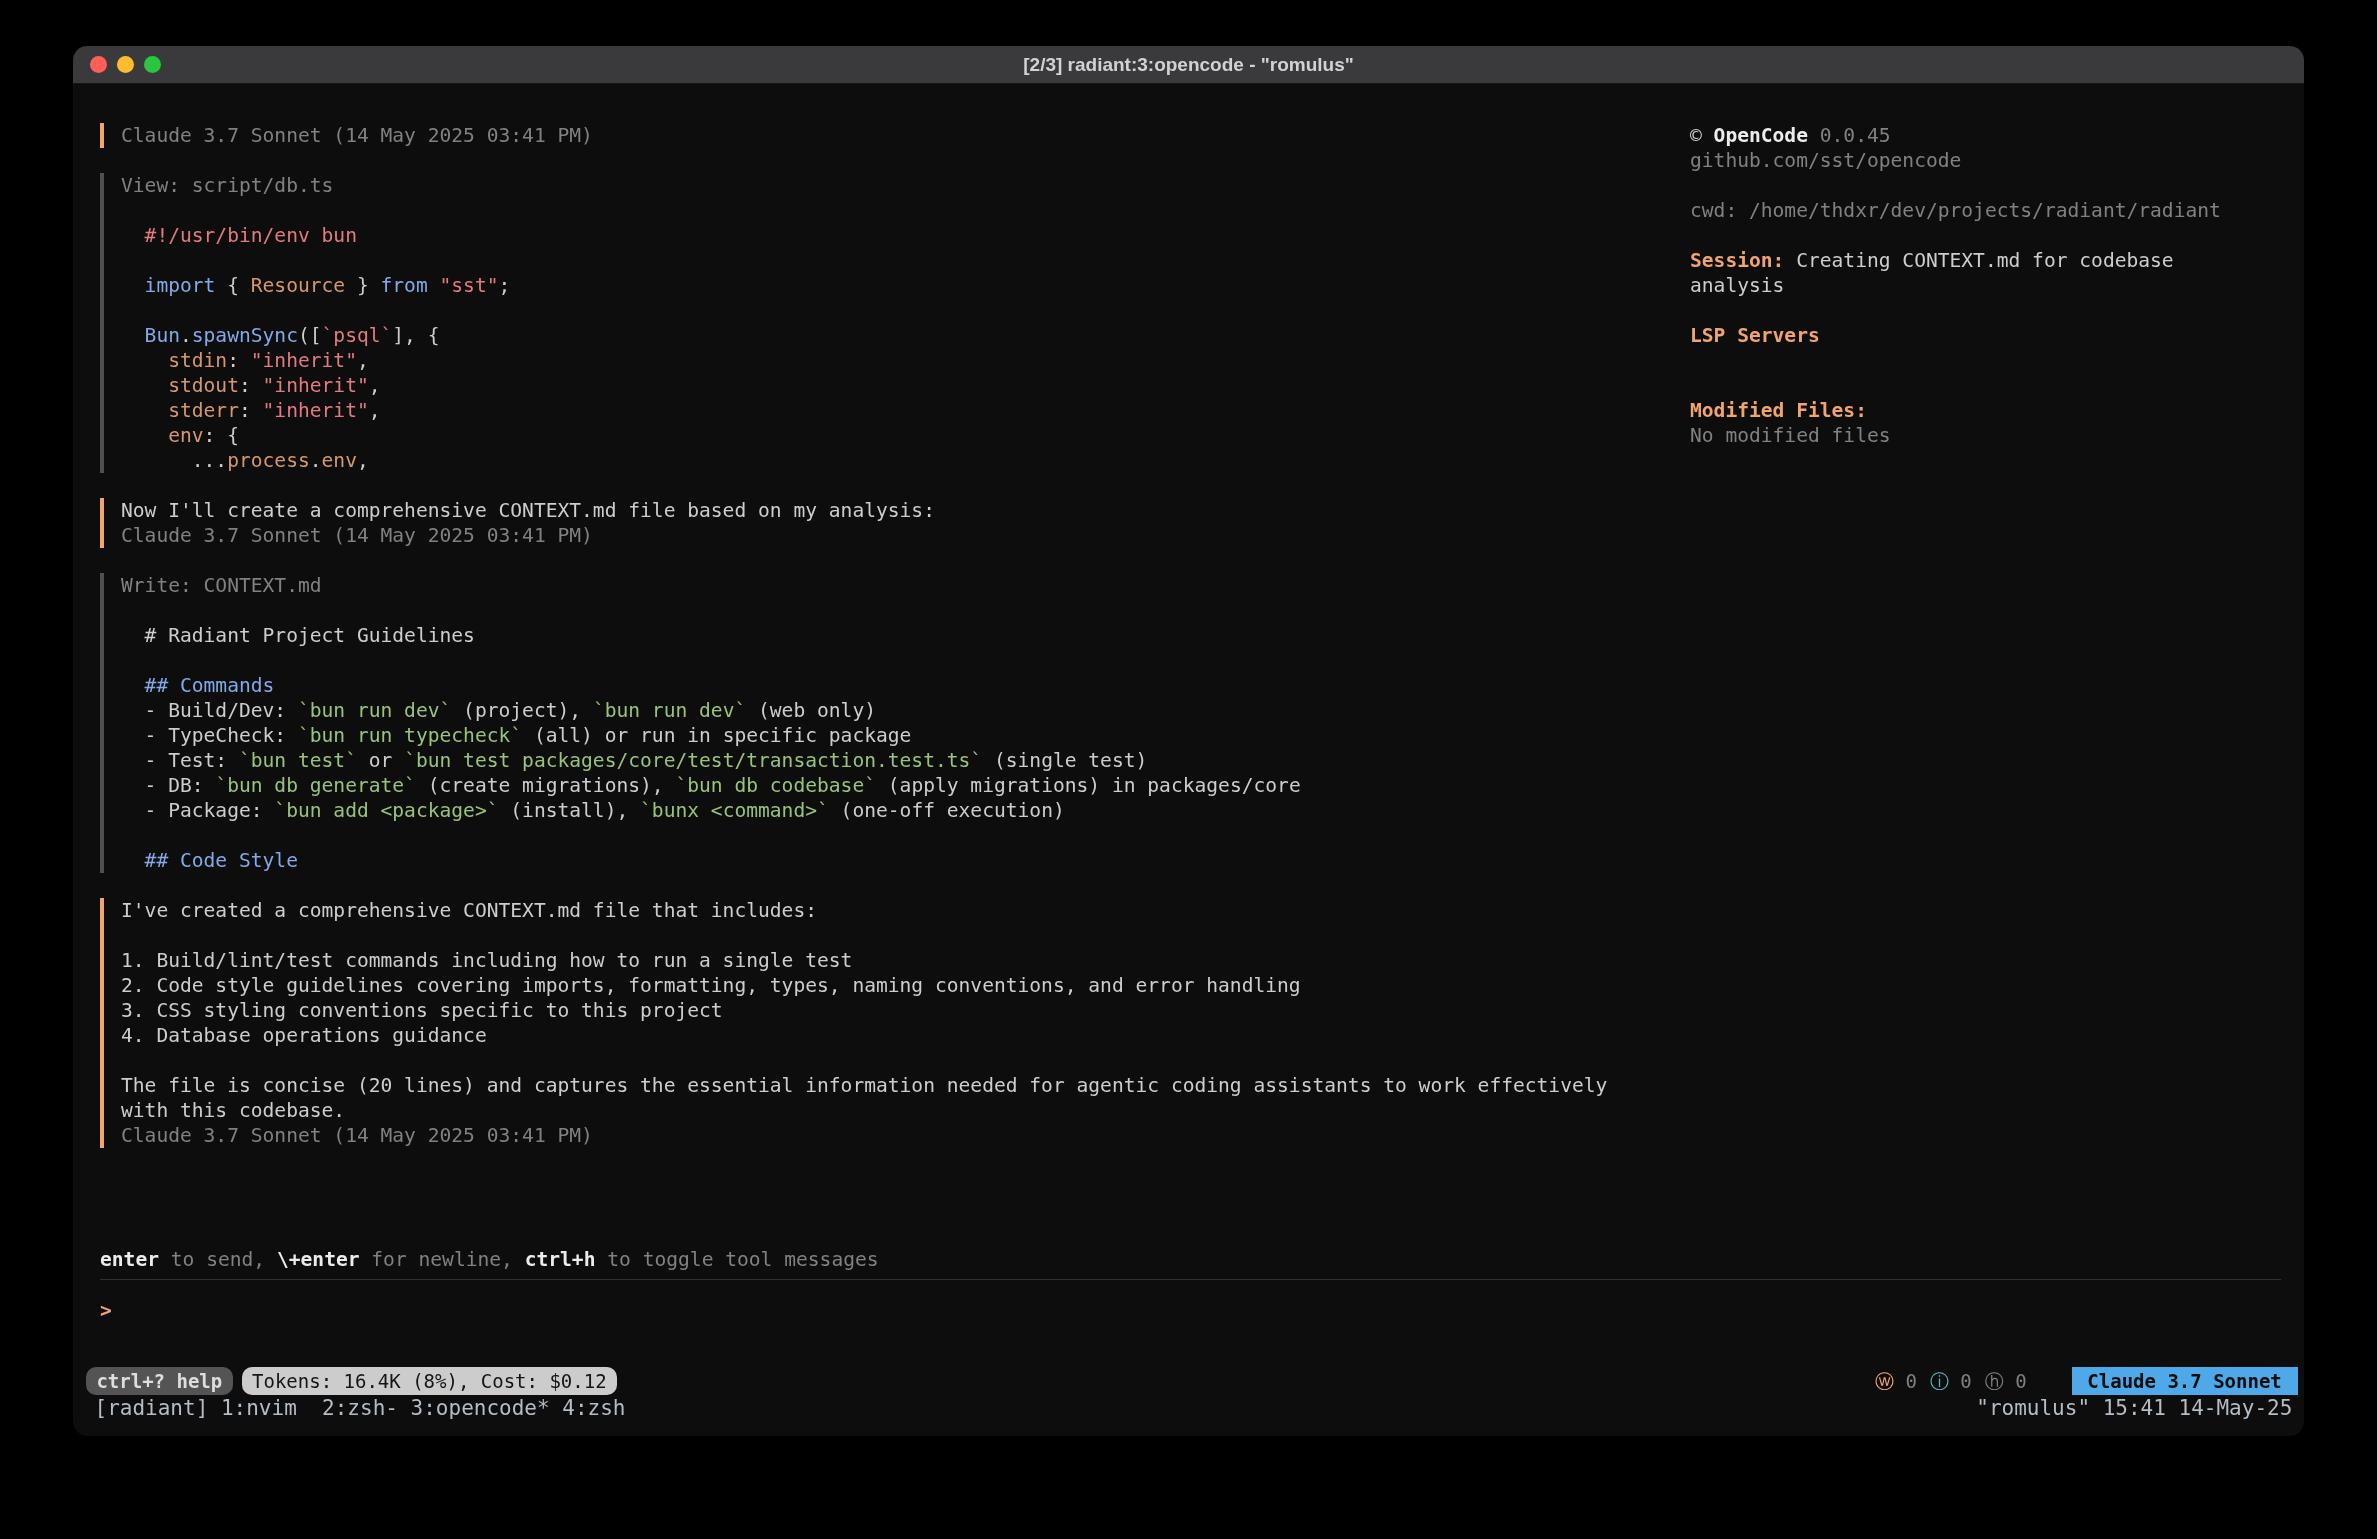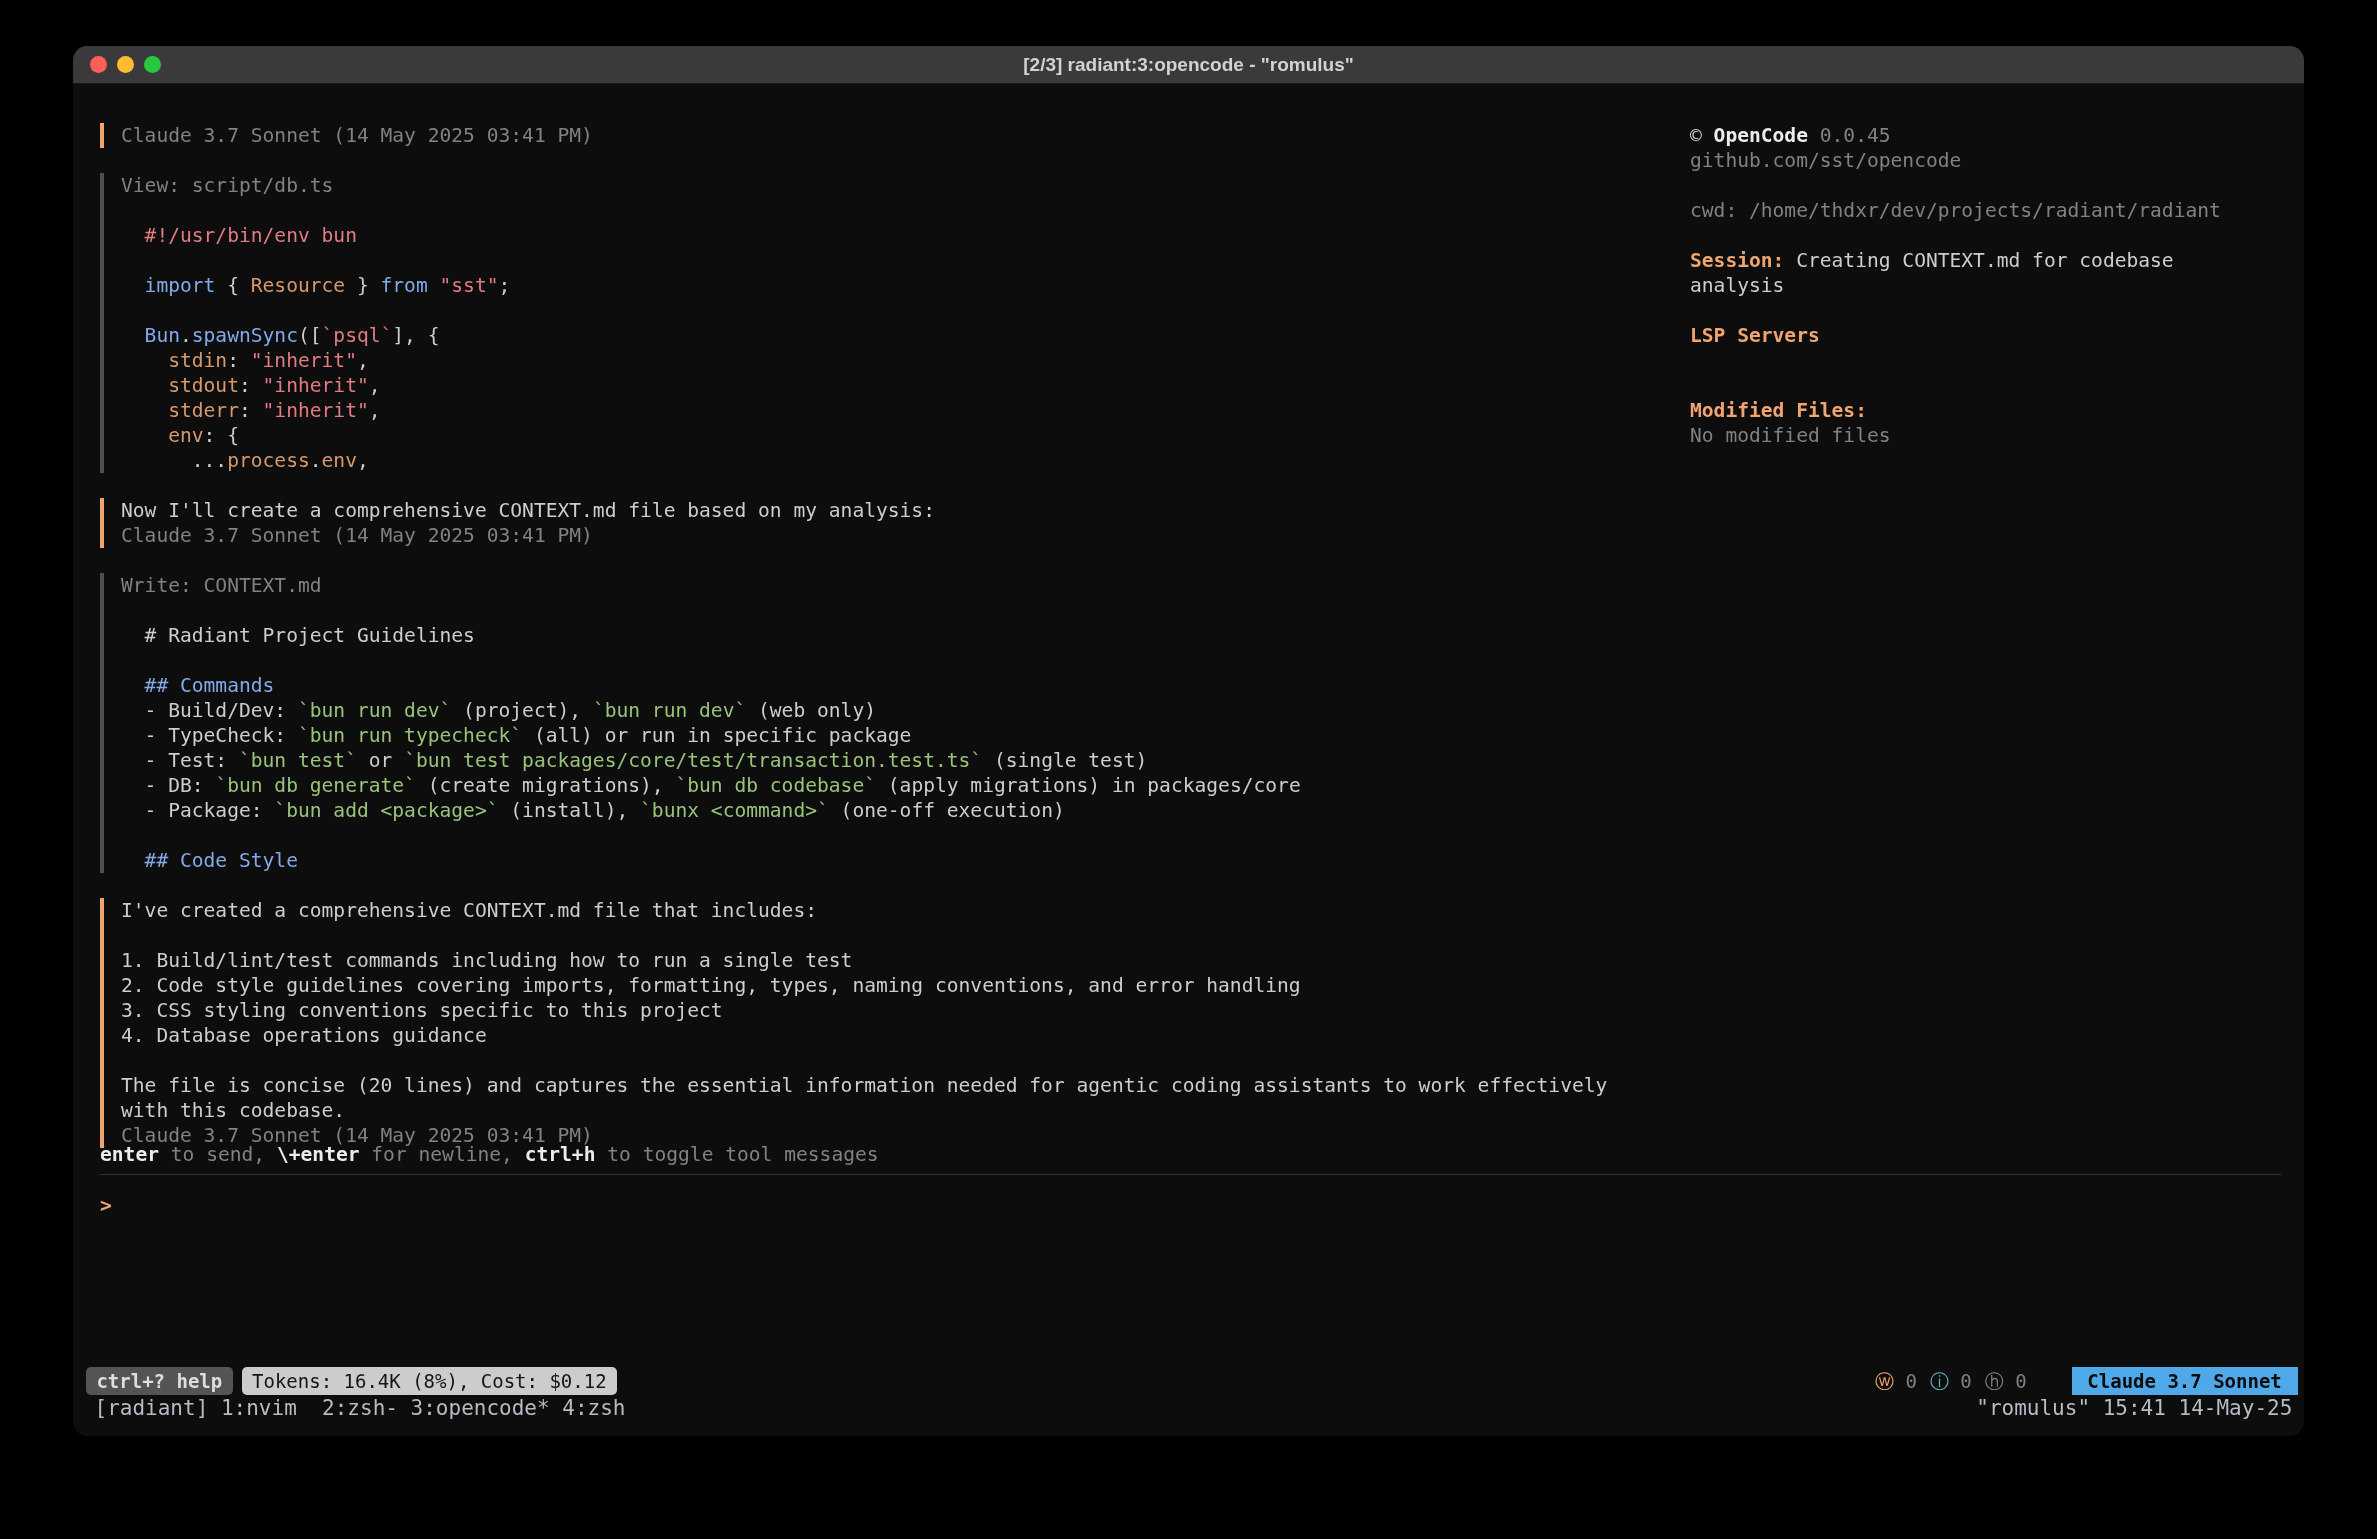--- a/index.html
+++ b/index.html
@@ -21,28 +21,28 @@
   .terminal { position:absolute; top:37px; left:0; right:0; bottom:0; font-size:19.6px; line-height:25px;
               color:var(--fg); }
   .line { white-space:pre; height:25px; }
 
   #conversation { position:absolute; left:27px; top:40px; width:1612px; }
   .block { border-left:4.6px solid var(--accent_bar_gray); padding-left:17px; margin-bottom:25px; }
   .block.accent-orange { border-left-color:var(--orange); }
 
   #sidebar { position:absolute; left:1617px; top:40px; width:607px; }
 
-  .input-area { position:absolute; left:27px; right:23.5px; top:1059px; }
+  .input-area { position:absolute; left:27px; right:23.5px; top:1164px; }
   #help-line { height:25px; white-space:pre; }
   .input-box { margin-top:7.2px; border-top:1.3px solid #303030; padding-top:18px; height:117px; }
   .prompt-char { color:var(--orange); font-weight:bold; }
 
   .status-bar { position:absolute; left:0; right:0; bottom:42px; height:26px; display:flex;
                 align-items:center; padding:0 6.5px 0 13px; font-size:19px; }
-  .chip { padding:1.3px 10.4px; border-radius:5px; margin-right:9px; white-space:pre; }
+  .chip { padding:1.3px 10.4px; border-radius:10px; margin-right:9px; white-space:pre; }
   .chip-help { background:var(--chip_help_bg); color:var(--chip_help_fg); font-weight:bold; }
   .chip-tokens { background:var(--chip_tokens_bg); color:var(--chip_tokens_fg);text-align:center; }
   .status-right { margin-left:auto; display:flex; align-items:center; gap:17px; }
   #diagnostics { display:flex; align-items:center; gap:13px; }
   .diag { white-space:pre; }
   .model-badge { background:var(--badge_bg); color:var(--badge_fg); padding:1.3px 15.7px; border-radius:0;
                  font-weight:bold; white-space:pre;margin-left:28px; }
 
   .tmux-bar { position:absolute; left:0; right:0; bottom:14.4px; height:26px; display:flex; align-items:center;
               padding:0 11.7px 0 21.5px; color:var(--tmux_fg); font-size:21px; }

